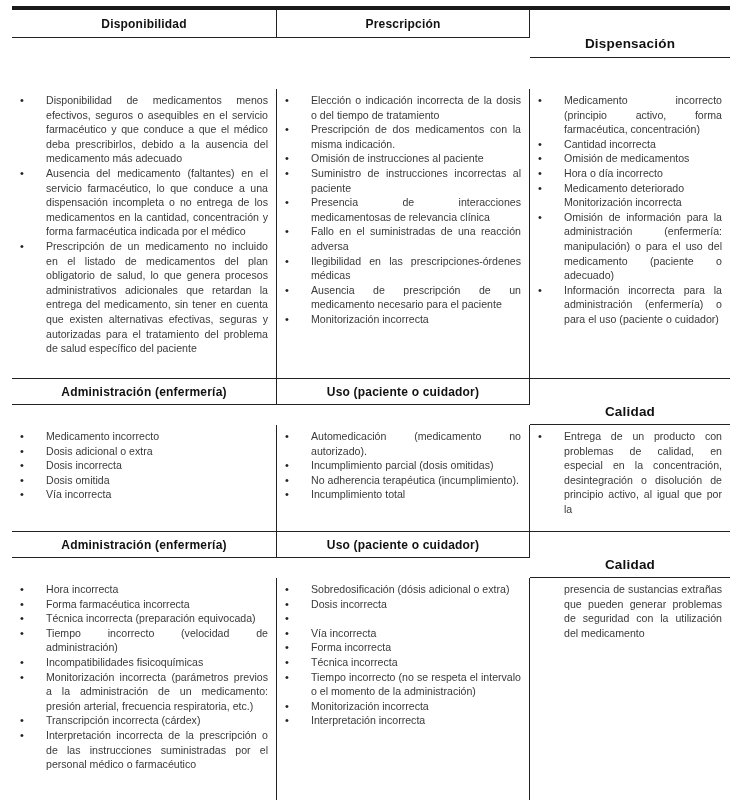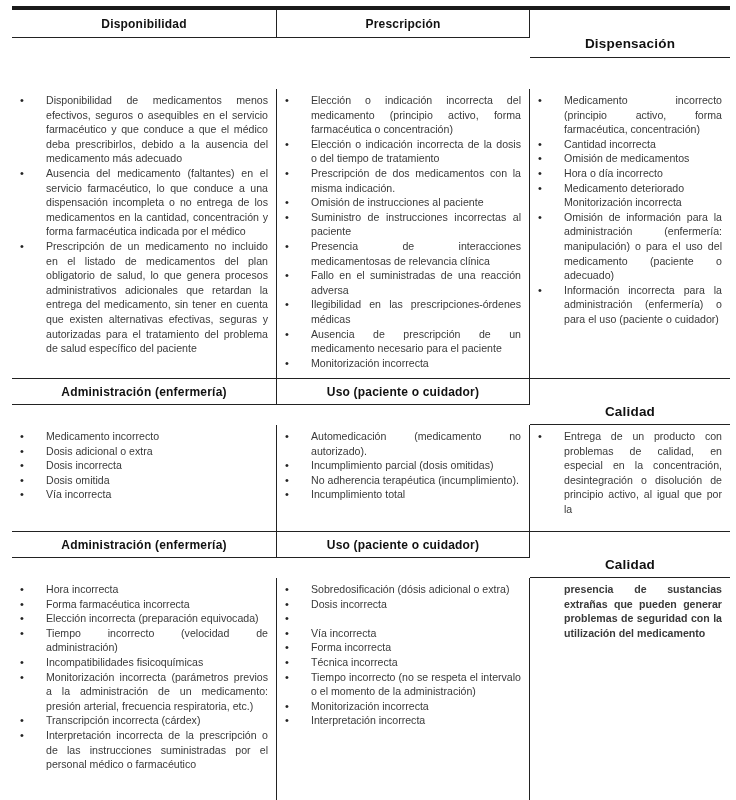--- a/index.html
+++ b/index.html
@@ -15,21 +15,21 @@
     .cell { box-sizing: border-box; border-right: 1px solid #222; }
     .cell:last-child { border-right: none; }
     .body .cell { padding: 4px 8px 4px 6px; }
     .sep { border-bottom: 1px solid #222; }
     ul { list-style: none; margin: 0; padding: 0; }
     li { position: relative; padding-left: 28px; font-size: 10.6px; line-height: 14.6px;
          color: #3a3a3a; text-align: justify; }
     li::before { content: "\2022"; position: absolute; left: 2px; top: 0; color: #222; font-size: 11px; }
     li.cont { }
     li.cont::before { content: ""; }
-    .plain { padding-left: 28px; font-size: 10.6px; line-height: 14.6px; color: #3a3a3a; text-align: justify; font-weight: bold; }
+    .plain { padding-left: 28px; font-size: 10.6px; line-height: 14.6px; color: #3a3a3a; text-align: justify; }
     .r1 .cell { height: 289px; margin-top: 31px; }
     .r2 .cell { height: 106px; }
     .r3 .cell { height: 230px; }
     .hdr.top .cell { height: 28px; }
   </style>
 </head>
 <body>
 
 <div class="table">
 
@@ -41,21 +41,20 @@
   <div class="row body r1 sep">
     <div class="cell">
         <ul>
           <li>Disponibilidad de medicamentos menos efectivos, seguros o asequibles en el servicio farmacéutico y que conduce a que el médico deba prescribirlos, debido a la ausencia del medicamento más adecuado</li>
           <li>Ausencia del medicamento (faltantes) en el servicio farmacéutico, lo que conduce a una dispensación incompleta o no entrega de los medicamentos en la cantidad, concentración y forma farmacéutica indicada por el médico</li>
           <li>Prescripción de un medicamento no incluido en el listado de medicamentos del plan obligatorio de salud, lo que genera procesos administrativos adicionales que retardan la entrega del medicamento, sin tener en cuenta que existen alternativas efectivas, seguras y autorizadas para el tratamiento del problema de salud específico del paciente</li>
         </ul>
       </div>
     <div class="cell">
         <ul>
-          <li>Elección o indicación incorrecta del medicamento (principio activo, forma farmacéutica o concentración)</li>
           <li>Elección o indicación incorrecta de la dosis o del tiempo de tratamiento</li>
           <li>Prescripción de dos medicamentos con la misma indicación.</li>
           <li>Omisión de instrucciones al paciente</li>
           <li>Suministro de instrucciones incorrectas al paciente</li>
           <li>Presencia de interacciones medicamentosas de relevancia clínica</li>
           <li>Fallo en el suministradas de una reacción adversa</li>
           <li>Ilegibilidad en las prescripciones-órdenes médicas</li>
           <li>Ausencia de prescripción de un medicamento necesario para el paciente</li>
           <li>Monitorización incorrecta</li>
         </ul>
@@ -107,21 +106,21 @@
   <div class="row hdr">
     <div class="cell">Administración (enfermería)</div>
     <div class="cell">Uso (paciente o cuidador)</div>
     <div class="cell big">Calidad</div>
   </div>
   <div class="row body r3 sep">
     <div class="cell">
         <ul>
           <li>Hora incorrecta</li>
           <li>Forma farmacéutica incorrecta</li>
-          <li>Elección incorrecta (preparación equivocada)</li>
+          <li>Técnica incorrecta (preparación equivocada)</li>
           <li>Tiempo incorrecto (velocidad de administración)</li>
           <li>Incompatibilidades fisicoquímicas</li>
           <li>Monitorización incorrecta (parámetros previos a la administración de un medicamento: presión arterial, frecuencia respiratoria, etc.)</li>
           <li>Transcripción incorrecta (cárdex)</li>
           <li>Interpretación incorrecta de la prescripción o de las instrucciones suministradas por el personal médico o farmacéutico</li>
         </ul>
       </div>
     <div class="cell">
         <ul>
           <li>Sobredosificación (dósis adicional o extra)</li>

